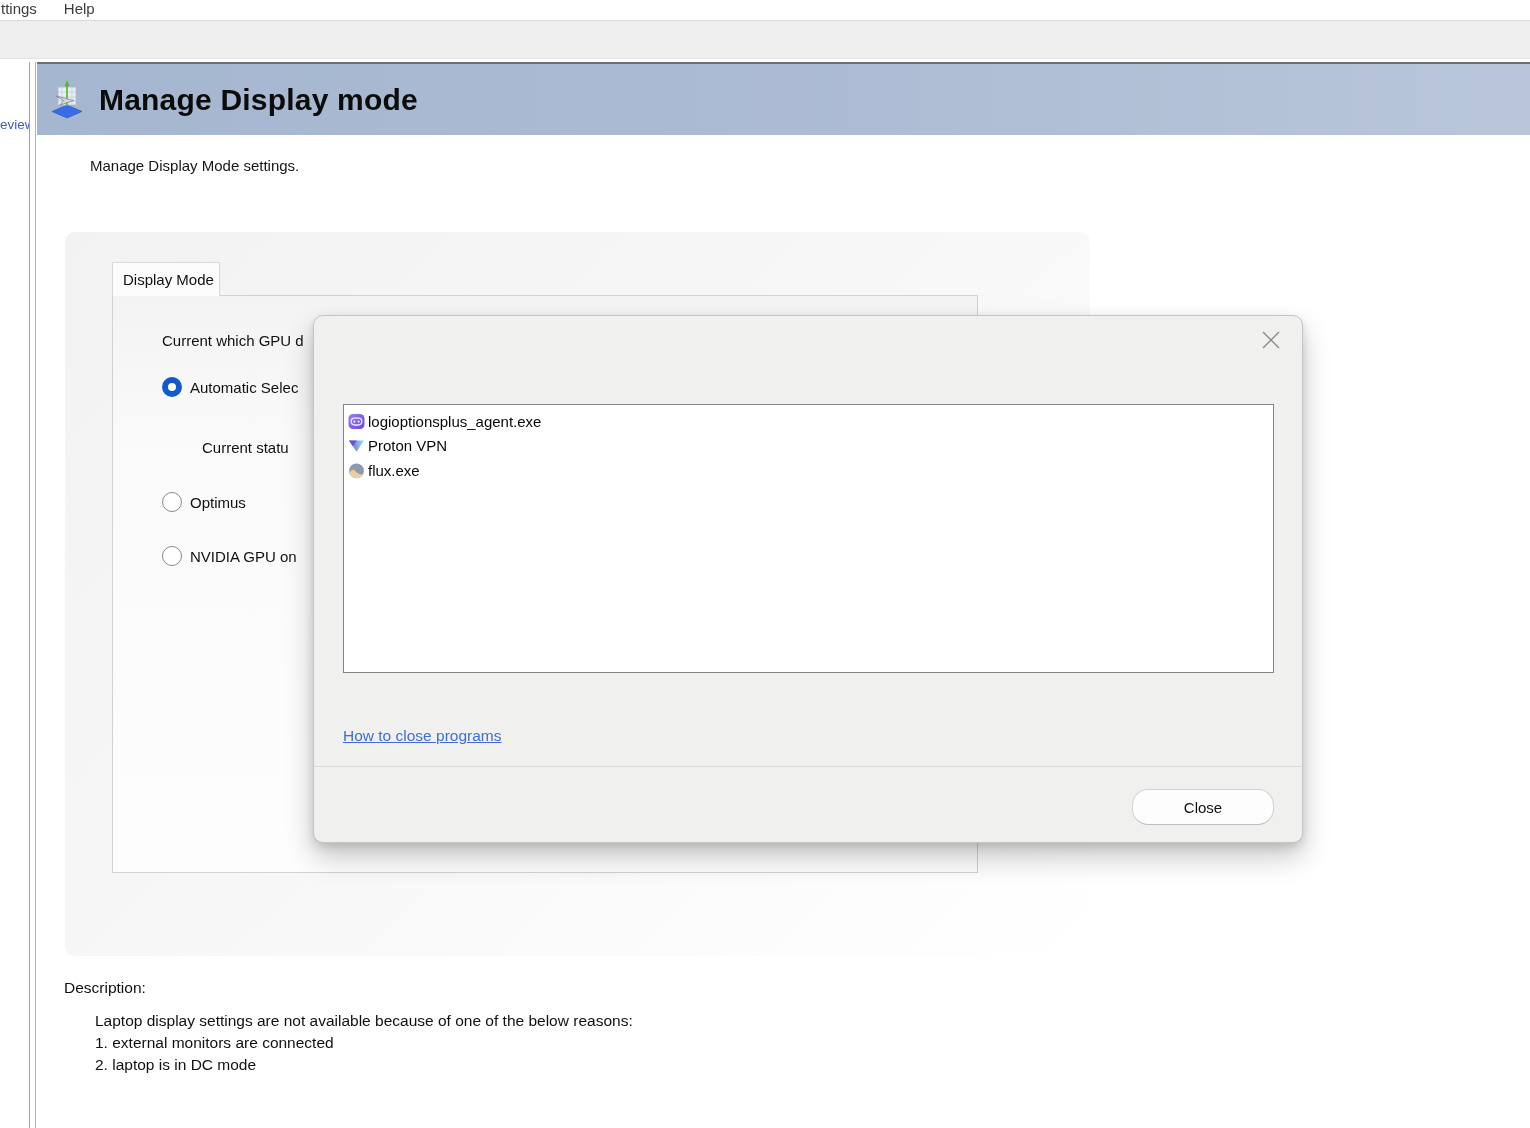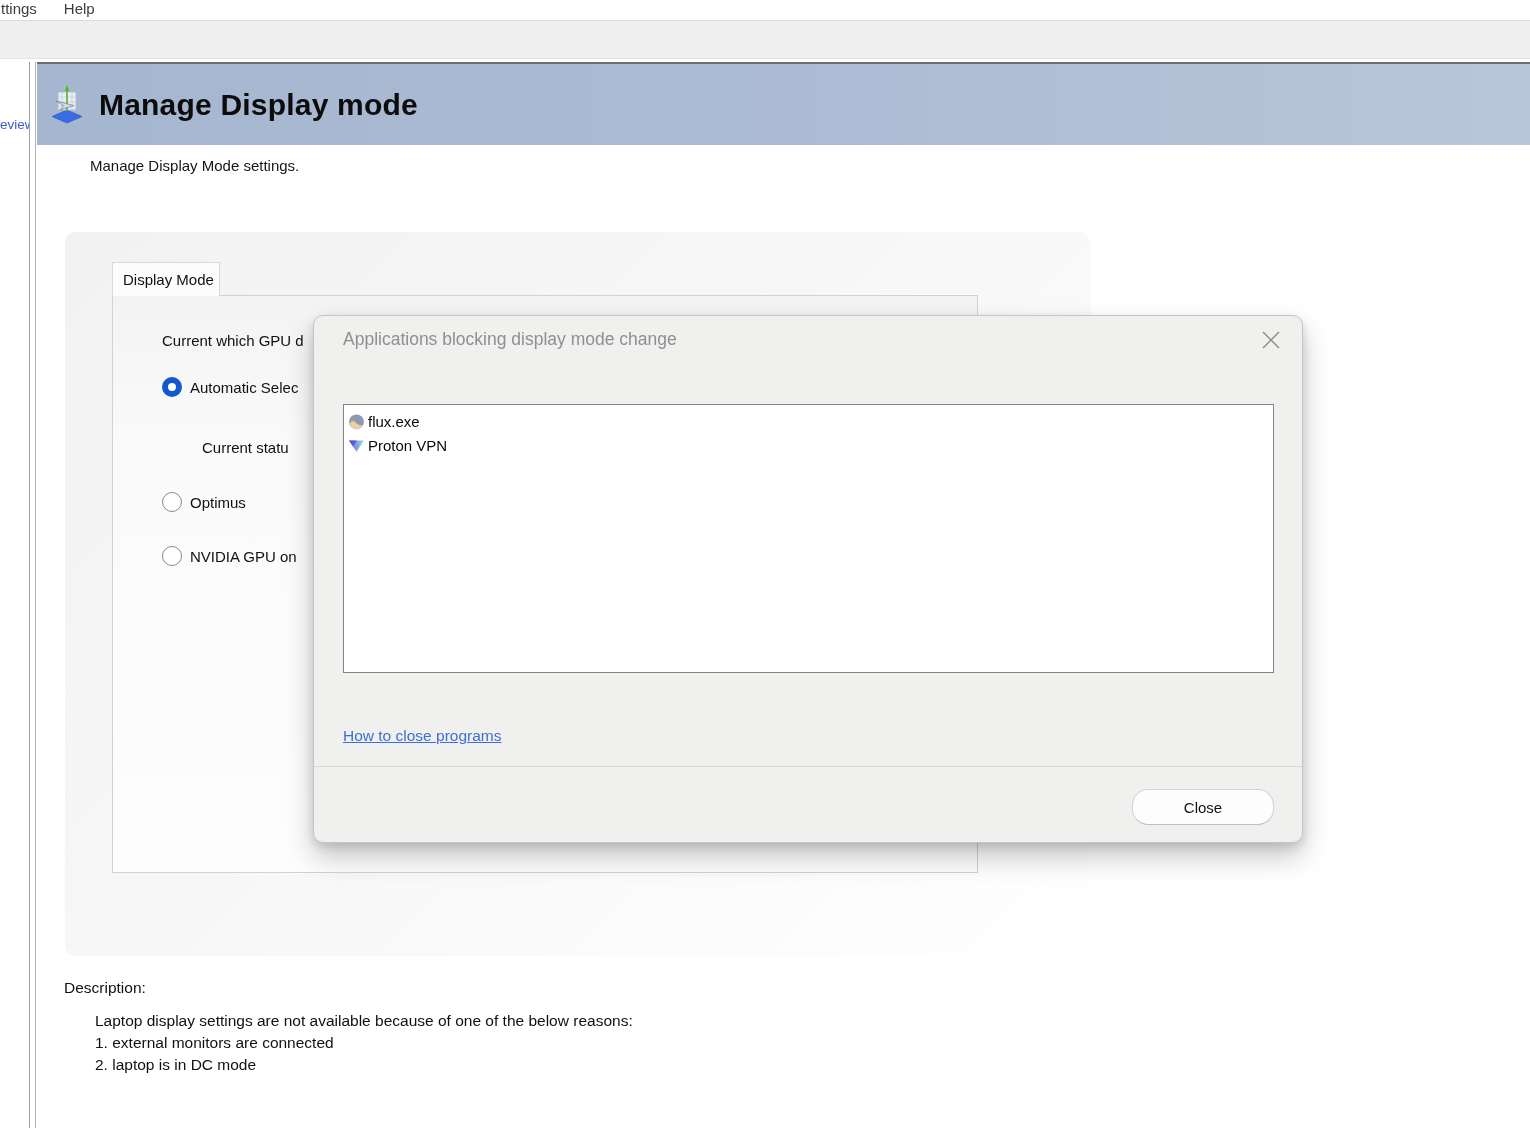--- a/index.html
+++ b/index.html
@@ -12,21 +12,21 @@
     display:flex;gap:27px;align-items:flex-start;font-size:15px;color:#3c3c3c;padding-left:1px;}
   .menubar span{cursor:default;}
   .menubar-divider{position:absolute;top:20px;left:0;right:0;height:1px;background:#dadada;}
   .toolbar{position:absolute;top:21px;left:0;right:0;height:37px;background:#efefef;border-bottom:1px solid #e4e4e4;}
   
   .sidebar{position:absolute;top:62px;left:0;width:29px;bottom:0;background:#fff;
     border-right:1px solid #9f9f9f;overflow:hidden;}
   .sidebar-link{position:absolute;top:55px;left:0;font-size:13.5px;color:#3b5bd0;white-space:nowrap;}
   .main-left-border{position:absolute;top:62px;left:35px;width:1px;bottom:0;background:#b3b3b3;}
   
-  .header{position:absolute;left:37px;right:0;top:62px;height:83px;box-sizing:border-box;
+  .header{position:absolute;left:37px;right:0;top:62px;height:73px;box-sizing:border-box;
     background:linear-gradient(to right,#a5b6d0 0%,#adbcd4 55%,#b9c6da 100%);
     border-top:2px solid #6f6f6f;display:flex;align-items:center;}
   .header-icon{width:40px;height:40px;margin-left:10px;flex:0 0 auto;}
   .header-title{margin-left:12px;font-size:30px;font-weight:bold;color:#0c0c0c;letter-spacing:.2px;}
   .subtitle{position:absolute;left:90px;top:157px;font-size:15px;color:#161616;}
   
   .outer-panel{position:absolute;left:65px;top:232px;width:1025px;height:724px;border-radius:10px;
     background:linear-gradient(135deg,#f2f2f2 0%,#f7f7f7 45%,#ffffff 100%);}
   .tab{position:absolute;left:112px;top:262px;width:108px;height:34px;box-sizing:border-box;z-index:2;
     background:#fcfcfc;border:1px solid #d9d9d9;border-bottom:none;
@@ -103,55 +103,69 @@
 <div class="radio-row" style="left:162px;top:492px;">
   <span class="radio unsel"></span>
   <span>Optimus</span>
 </div>
 <div class="radio-row" style="left:162px;top:546px;">
   <span class="radio unsel"></span>
   <span>NVIDIA GPU on</span>
 </div>
 
 <div class="dialog">
-  <span class="dialog-title">Applications blocking display mode change</span>
   <svg class="dialog-x" viewBox="0 0 24 24">
     <line x1="4" y1="4" x2="20" y2="20" stroke="#8c8c8c" stroke-width="1.5"></line>
     <line x1="20" y1="4" x2="4" y2="20" stroke="#8c8c8c" stroke-width="1.5"></line>
   </svg>
 
   <div class="app-list">
+    <div class="app-row">
+      <svg width="17" height="17" viewBox="0 0 17 17">
+        <defs>
+          <linearGradient id="lg" x1="0" y1="0" x2="1" y2="1">
+            <stop offset="0" stop-color="#9b7df4"></stop>
+              <stop offset="1" stop-color="#6a48de"></stop>
+          </linearGradient>
+        </defs>
+        <rect x="0.5" y="1" width="16" height="15" rx="4.5" fill="url(#lg)"></rect>
+        <rect x="3.2" y="5.2" width="10.6" height="6.8" rx="3.4" fill="none" stroke="#efe9ff" stroke-width="1.3"></rect>
+        <circle cx="6.4" cy="8.6" r="1.1" fill="#efe9ff"></circle>
+        <circle cx="10.6" cy="8.6" r="1.1" fill="#efe9ff"></circle>
+      </svg>
+      <span>logioptionsplus_agent.exe</span>
+    </div>
+    <div class="app-row">
+      <svg width="17" height="17" viewBox="0 0 17 17">
+        <defs>
+          <linearGradient id="pv" x1="0" y1="0" x2="1" y2="0">
+            <stop offset="0" stop-color="#6a5be0"></stop>
+              <stop offset="1" stop-color="#96e8e0"></stop>
+          </linearGradient>
+        </defs>
+        <polygon points="1,3.5 16,3.5 8.5,14.8" fill="url(#pv)"></polygon>
+        <polygon points="1,3.5 8.8,3.5 4.8,9.3" fill="#5d49d8" opacity="0.85"></polygon>
+      </svg>
+      <span>Proton VPN</span>
+    </div>
     <div class="app-row">
       <svg width="17" height="17" viewBox="0 0 17 17">
         <defs>
             <clipPath id="fc">
               <circle cx="8.5" cy="8.8" r="7.4"></circle>
             </clipPath>
           </defs>
         <circle cx="8.5" cy="8.8" r="7.4" fill="#8e98b4"></circle>
         <g clip-path="url(#fc)">
           <circle cx="5.2" cy="10" r="2.6" fill="#f2b763"></circle>
           <path d="M0,11.6 Q4.5,6.8 8.8,10.4 T17,11.2 L17,17 L0,17 Z" fill="#e7d0a5"></path>
         </g>
       </svg>
       <span>flux.exe</span>
     </div>
-    <div class="app-row">
-      <svg width="17" height="17" viewBox="0 0 17 17">
-        <defs>
-          <linearGradient id="pv" x1="0" y1="0" x2="1" y2="0">
-            <stop offset="0" stop-color="#6a5be0"></stop>
-              <stop offset="1" stop-color="#96e8e0"></stop>
-          </linearGradient>
-        </defs>
-        <polygon points="1,3.5 16,3.5 8.5,14.8" fill="url(#pv)"></polygon>
-        <polygon points="1,3.5 8.8,3.5 4.8,9.3" fill="#5d49d8" opacity="0.85"></polygon>
-      </svg>
-      <span>Proton VPN</span>
-    </div>
   </div>
 
   <span class="help-link">How to close programs</span>
   <div class="dialog-divider"></div>
   <button class="close-btn">Close</button>
 </div>
 
 <div class="desc-heading">Description:</div>
 <div class="desc-line l1">Laptop display settings are not available because of one of the below reasons:</div>
 <div class="desc-line l2">1. external monitors are connected</div>

